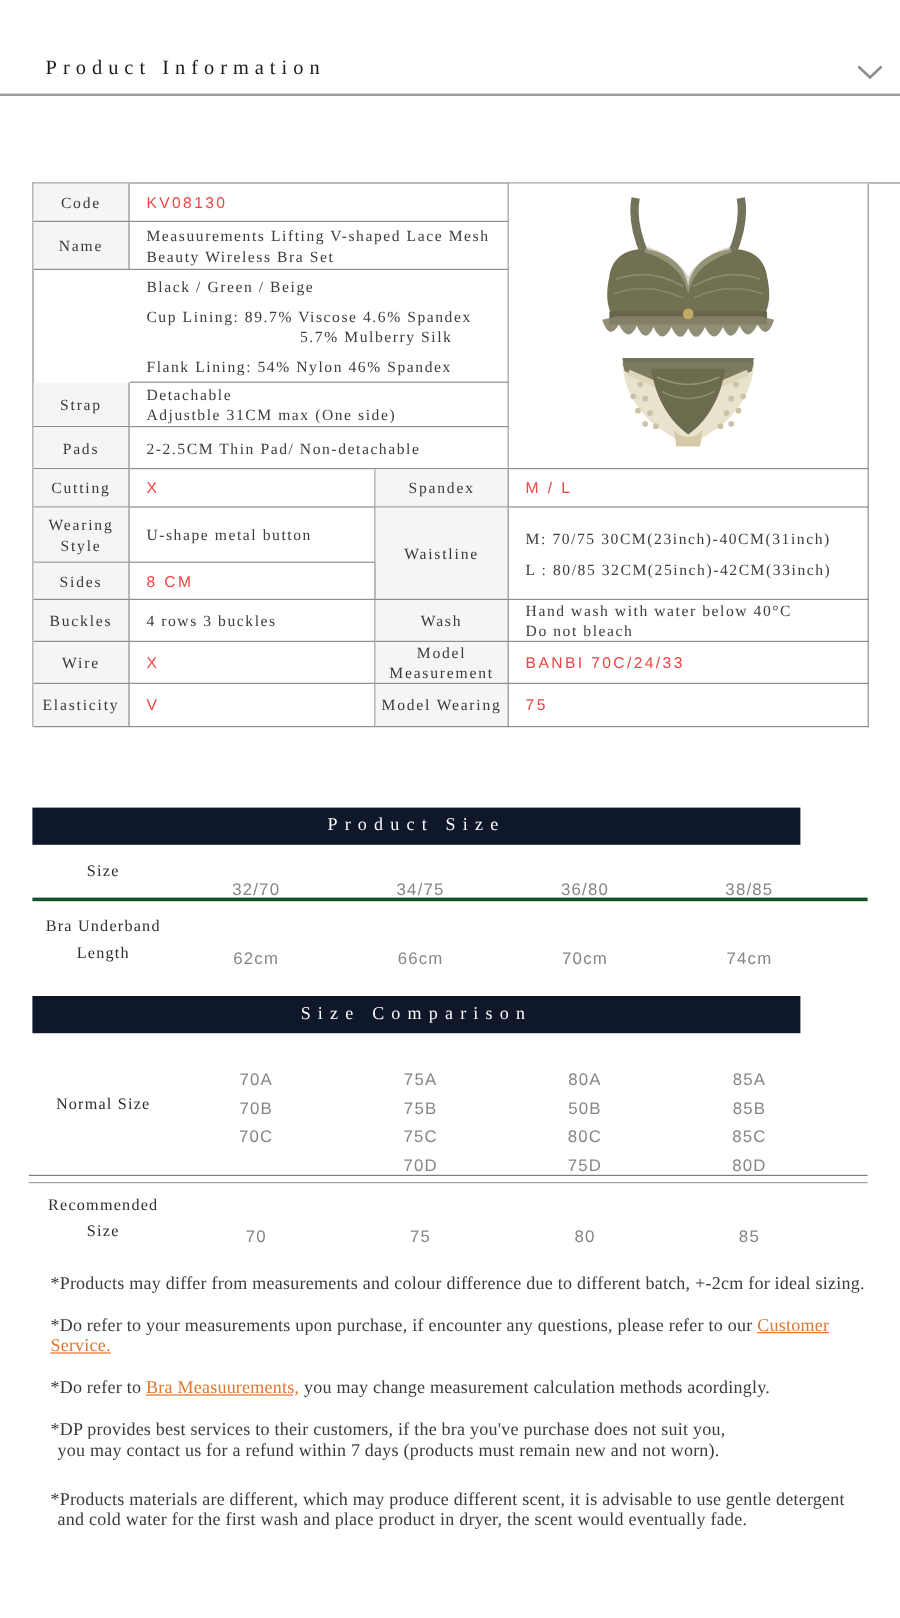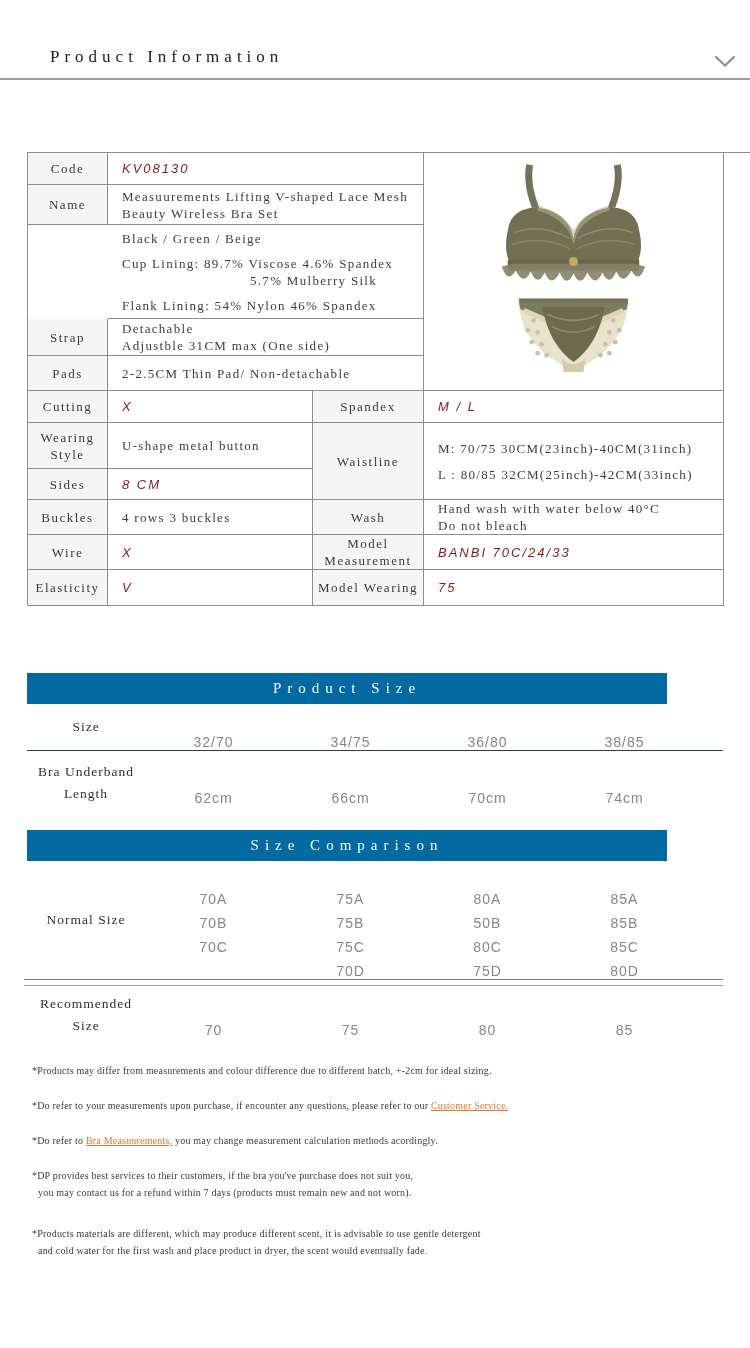--- a/index.html
+++ b/index.html
@@ -9,21 +9,21 @@
     width: 750px;
     height: 1348px;
     background: #ffffff;
     font-family: "Liberation Serif", serif;
     color: #333;
     overflow: hidden;
   }
   
   .header-title {
     position: absolute; left: 38px; top: 47px;
-    font-size: 17px; letter-spacing: 5px; color: #1b1b1b; margin-left: 12px;
+    font-size: 17px; letter-spacing: 5px; color: #1b1b1b;
   }
   .header-chevron {
     position: absolute; right: 14px; top: 54px; cursor: pointer;
   }
   .header-divider {
     position: absolute; left: 0; top: 78px; width: 750px; height: 2px;
     background: #9c9c9c;
   }
   
   .spec-table {
@@ -44,61 +44,61 @@
     display: flex; align-items: center; justify-content: center;
     text-align: center;
     letter-spacing: 1.5px; color: #3a3a3a;
     padding: 0 2px; line-height: 17px;
   }
   .val {
     display: flex; flex-direction: column; justify-content: center;
     padding: 4px 6px 4px 14px;
     letter-spacing: 1.3px; color: #3d3d3d; line-height: 17px;
   }
-  .gray-val { font-family: "Liberation Sans", sans-serif; color: #7f1d1d; letter-spacing: 2px; font-style: italic; }
+  .gray-val { font-family: "Liberation Sans", sans-serif; color: #ef4444; letter-spacing: 2px; }
   .colour-gap { margin-top: 8px; }
   .colour-indent { padding-left: 128px; }
   .img-cell { position: relative; background: #fff; }
   .waist-line2 { margin-top: 9px; }
   
   .bar {
     position: absolute; left: 27px; width: 640px; height: 31px;
-    background: #0369a1; color: #fcfcfc;
+    background: #0f172a; color: #fcfcfc;
     display: flex; align-items: center; justify-content: center;
     font-size: 15px; letter-spacing: 6px;
   }
   
   .trow {
     position: absolute; left: 27px; width: 696px;
     display: flex; align-items: center;
   }
   .tlabel {
     width: 118px; text-align: center; color: #2f2f2f;
     font-size: 13.5px; letter-spacing: 1px; line-height: 22px;
     flex: 0 0 auto;
   }
   .tcols { flex: 1; display: flex; padding-right: 30px; margin-top: 30px; }
   .tcol {
     flex: 1; text-align: center;
     font-family: "Liberation Sans", sans-serif;
     font-size: 14px; color: #868686; letter-spacing: 1px;
   }
   .tcol .item { line-height: 24px; }
-  .size-head-row { top: 704px; height: 47px; border-bottom: 1px solid #14532d; }
+  .size-head-row { top: 704px; height: 47px; border-bottom: 3px solid #14532d; }
   .underband-row { top: 751px; height: 64px; }
   .normal-row { top: 861px; height: 118px; }
   .double-line {
     position: absolute; left: 24px; top: 979px; width: 699px; height: 7px;
     border-top: 1px solid #7d7d7d; border-bottom: 1px solid #a0a0a0;
   }
   .recommended-row { top: 986px; height: 58px; }
   
   .notes {
-    position: absolute; left: 32px; top: 1062px; width: 700px;
-    font-size: 10px; color: #3b3b3b; letter-spacing: 0.2px; line-height: 17px;
+    position: absolute; left: 42px; top: 1062px; width: 700px;
+    font-size: 15px; color: #3b3b3b; letter-spacing: 0.2px; line-height: 17px;
   }
   .notes p { margin-bottom: 18px; }
   .notes p.wide-gap { margin-bottom: 24px; }
   .notes .line2 { display: block; padding-left: 6px; }
   .note-link { color: #e0762e; text-decoration: underline; cursor: pointer; }
 </style>
 </head>
 <body>
 
 <div class="page">

